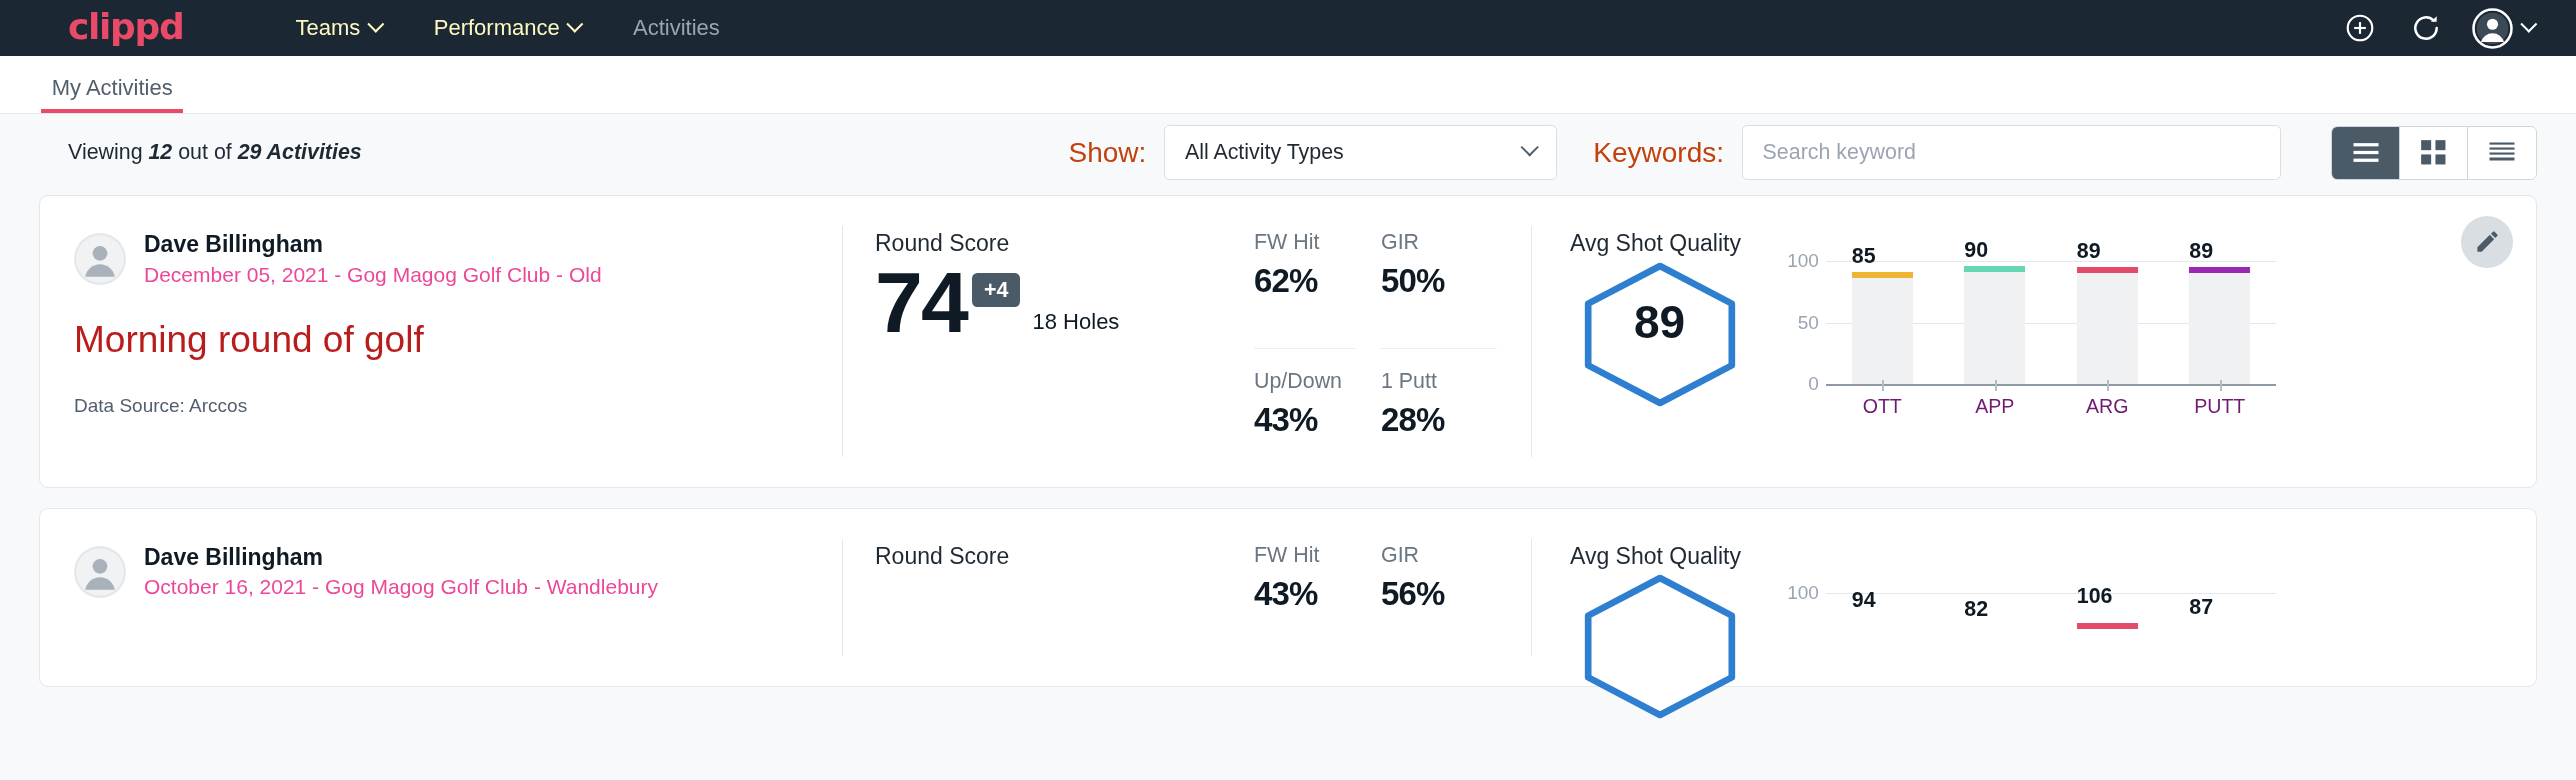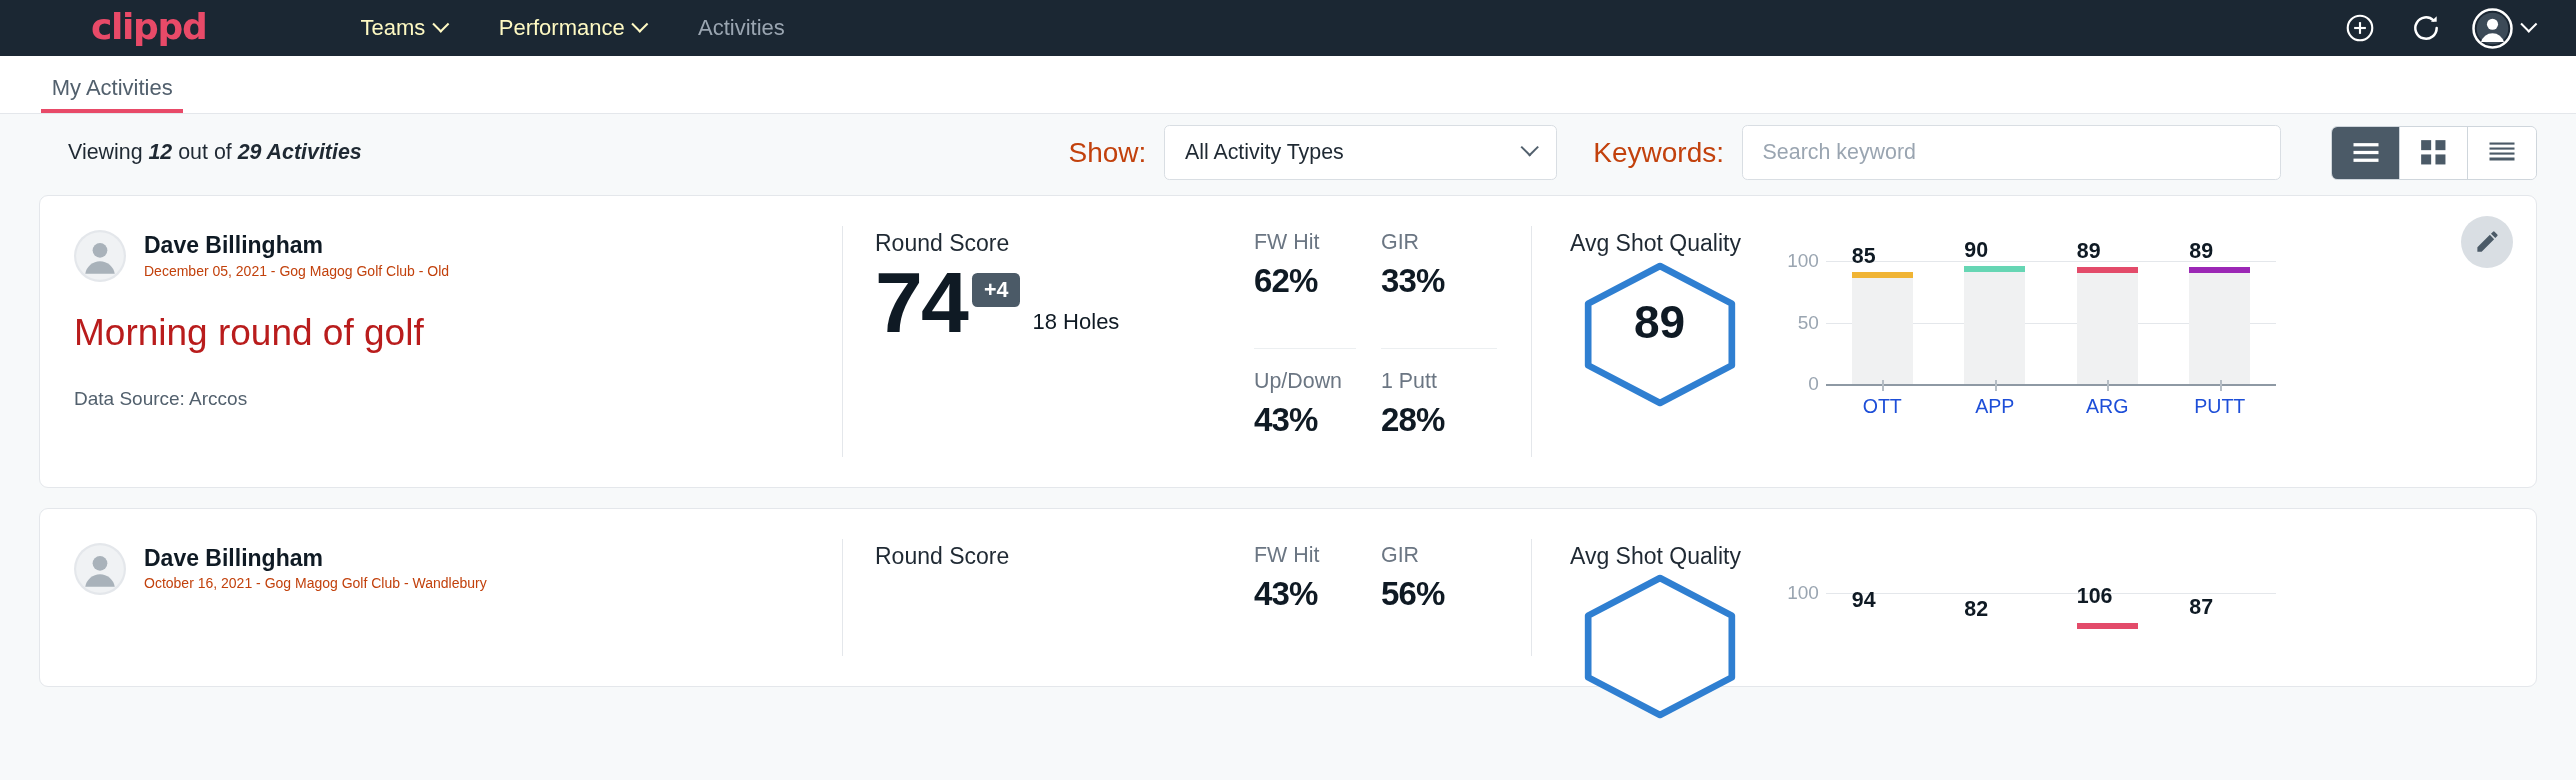--- a/index.html
+++ b/index.html
@@ -10,23 +10,22 @@
     background: #ffffff;
     font-family: "Liberation Sans", sans-serif;
   }
 
   
   .topnav {
     height: 56px;
     background: #1b2733;
     display: flex;
     align-items: center;
-    padding: 0 41px 0 91px;
+    padding: 0 41px 0 68px;
     position: relative;
-    gap: 42px;
   }
   .logo {
     font-size: 36px;
     font-weight: 700;
     color: #e84a68;
     letter-spacing: -1.3px;
     font-family: "DejaVu Sans", sans-serif;
     line-height: 1;
     padding-bottom: 1.8px;
   }
@@ -197,21 +196,21 @@
     background: #e4e7eb;
   }
   .who { display: flex; align-items: center; gap: 18px; }
   .av {
     width: 52px; height: 52px; border-radius: 50%;
     background: #e4e7eb;
     display: flex; align-items: center; justify-content: center;
     flex: 0 0 auto;
   }
   .who-name { font-size: 23px; font-weight: 700; color: #0f1a24; line-height: 1.25; }
-  .who-sub { font-size: 14px; color: #c2410c; line-height: 1.35; margin-top: 1.8px; }
+  .who-sub { font-size: 21px; color: #ec4899; line-height: 1.35; margin-top: 1.8px; }
   .round-title {
     font-size: 37px;
     color: #b91c1c;
     margin-top: 30px;
     font-weight: 400;
   }
   .data-source {
     font-size: 19px;
     color: #52606d;
     margin-top: 34px;
@@ -286,21 +285,21 @@
     position: absolute; left: 50px; right: 0; top: 0; height: 125px;
   }
   .gridline { position: absolute; left: 0; right: 0; height: 0.9px; background: #e4e7eb; }
   .axisline { position: absolute; left: 0; right: 0; bottom: 0; height: 1.8px; background: #8e99a4; }
   .bars { position: absolute; left: 0; right: 0; bottom: 1.8px; top: 0; display: flex; }
   .barslot { flex: 1; display: flex; flex-direction: column; justify-content: flex-end; align-items: center; position: relative; }
   .bar { width: 61px; background: #f0f1f2; position: relative; }
   .barcap { position: absolute; left: 0; right: 0; top: -5.4px; height: 5.4px; }
   .barval { position: absolute; font-size: 21.4px; font-weight: 700; color: #0f1a24; top: -34px; }
   .xlabels { position: absolute; left: 50px; right: 0; top: 134px; display: flex; }
-  .xlab { flex: 1; text-align: center; font-size: 19.6px; color: #1d4ed8; position: relative; }
+  .xlab { flex: 1; text-align: center; font-size: 19.6px; color: #701a75; position: relative; }
   .xlab::before {
     content: ""; position: absolute; left: 50%; top: -15px; width: 1.8px; height: 11.6px; background: #b5bdc5;
   }
   .editbtn {
     position: absolute;
     top: 19.6px; right: 23px;
     width: 52px; height: 52px;
     border-radius: 50%;
     background: #d9dee3;
     display: flex; align-items: center; justify-content: center;
@@ -433,21 +432,21 @@
       </div>
     </div>
 
     <div class="col-stats">
       <div class="stat bordered">
         <div class="stat-l">FW Hit</div>
         <div class="stat-v">62%</div>
       </div>
       <div class="stat bordered">
         <div class="stat-l">GIR</div>
-        <div class="stat-v">33%</div>
+        <div class="stat-v">50%</div>
       </div>
       <div class="stat">
         <div class="stat-l">Up/Down</div>
         <div class="stat-v">43%</div>
       </div>
       <div class="stat">
         <div class="stat-l">1 Putt</div>
         <div class="stat-v">28%</div>
       </div>
     </div>

